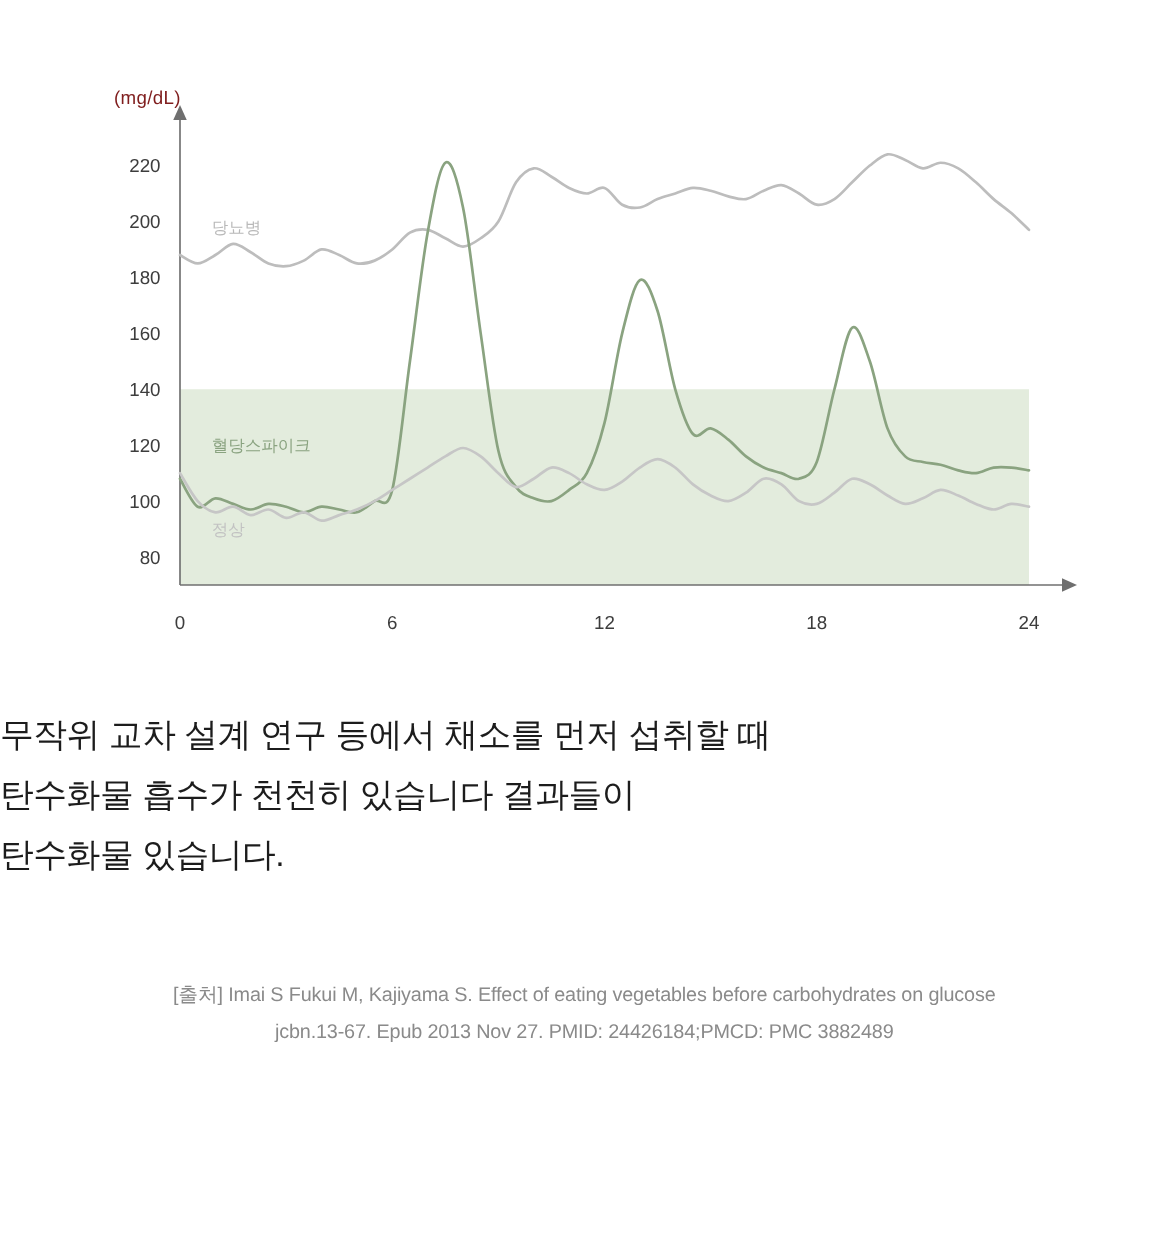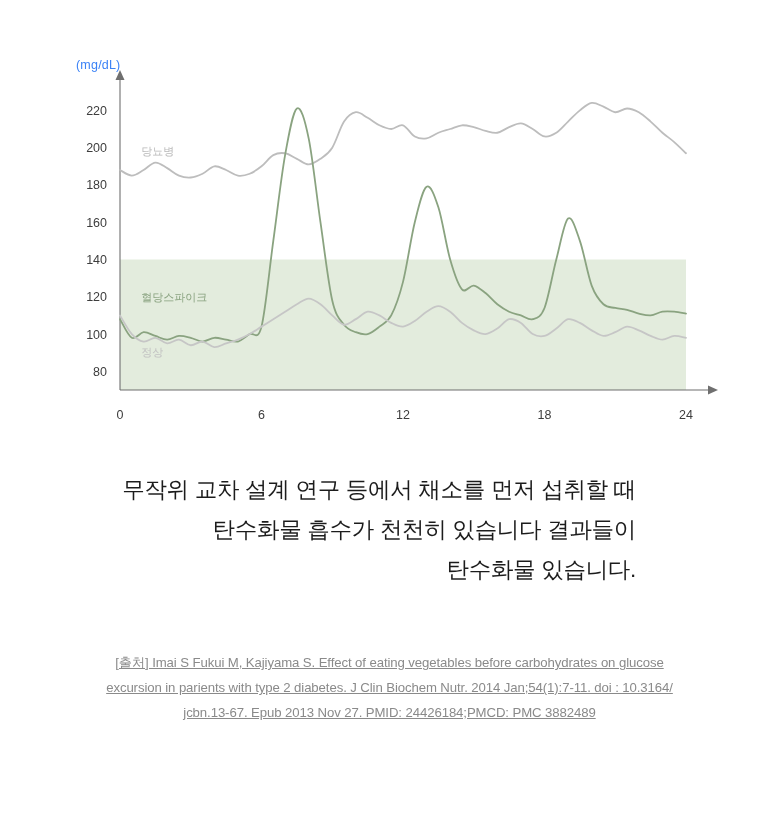--- a/index.html
+++ b/index.html
@@ -26,21 +26,21 @@
     left: 0;
     top: 40px;
     width: 779px;
     height: 400px;
   }
   .chart-unit {
     position: absolute;
     left: 76px;
     top: 18px;
     font-size: 12.5px;
-    color: #3b82f6;
+    color: #7f1d1d;
     letter-spacing: 0.2px;
   }
   .chart-svg {
     position: absolute;
     left: 0;
     top: 0;
   }
   .tick-label {
     font-size: 12.5px;
     fill: #3d3d3d;
@@ -50,41 +50,40 @@
     font-size: 11px;
     font-family: "Liberation Sans", sans-serif;
   }
 
   
   .caption {
     position: absolute;
     left: 0;
     top: 470px;
     width: 636px;
-    text-align: right;
+    text-align: left;
     font-size: 22.5px;
     line-height: 40px;
     color: #1c1c1c;
     letter-spacing: -0.3px;
   }
   .caption div { white-space: nowrap; }
 
   
   .source {
     position: absolute;
     left: 50%;
     transform: translateX(-50%);
     top: 650px;
     width: 680px;
     text-align: center;
     font-size: 13.2px;
     line-height: 25px;
     color: #8a8a8a;
     letter-spacing: -0.1px;
-    text-decoration: underline;
   }
 </style>
 </head>
 <body>
 
 <div class="page">
 
   <div class="chart-block">
     <div class="chart-unit">(mg/dL)</div>
     <svg class="chart-svg" width="779" height="400" viewBox="0 0 779 400">
@@ -126,17 +125,16 @@
   </div>
 
   <div class="caption">
     <div>무작위 교차 설계 연구 등에서 채소를 먼저 섭취할 때</div>
     <div>탄수화물 흡수가 천천히 있습니다 결과들이</div>
     <div>탄수화물 있습니다.</div>
   </div>
 
   <div class="source">
     <div>[출처] Imai S Fukui M, Kajiyama S. Effect of eating vegetables before carbohydrates on glucose</div>
-    <div>excursion in parients with type 2 diabetes. J Clin Biochem Nutr. 2014 Jan;54(1):7-11. doi : 10.3164/</div>
     <div>jcbn.13-67. Epub 2013 Nov 27. PMID: 24426184;PMCD: PMC 3882489</div>
   </div>
 
 </div>
 
 </body></html>

